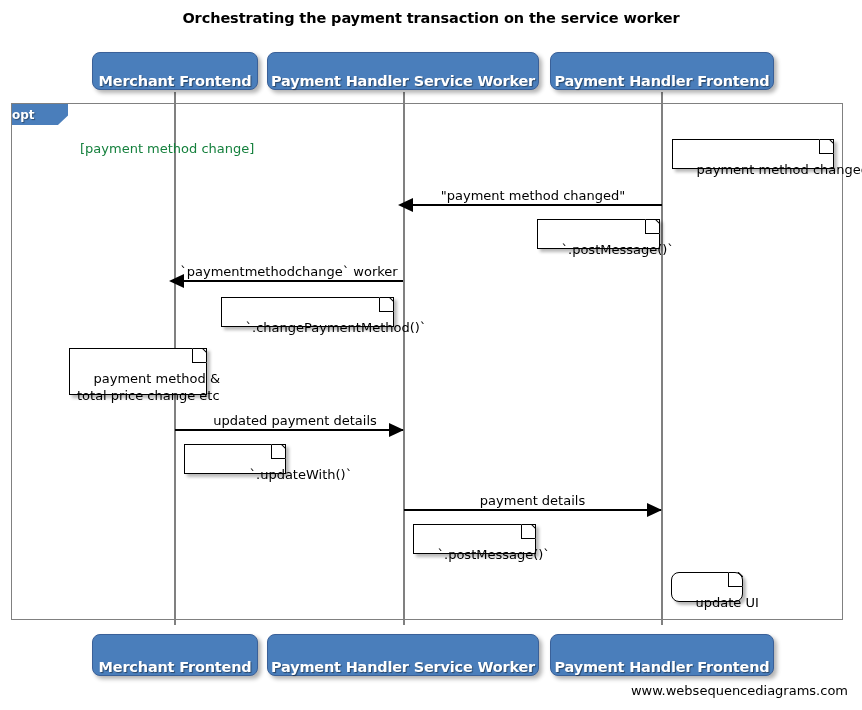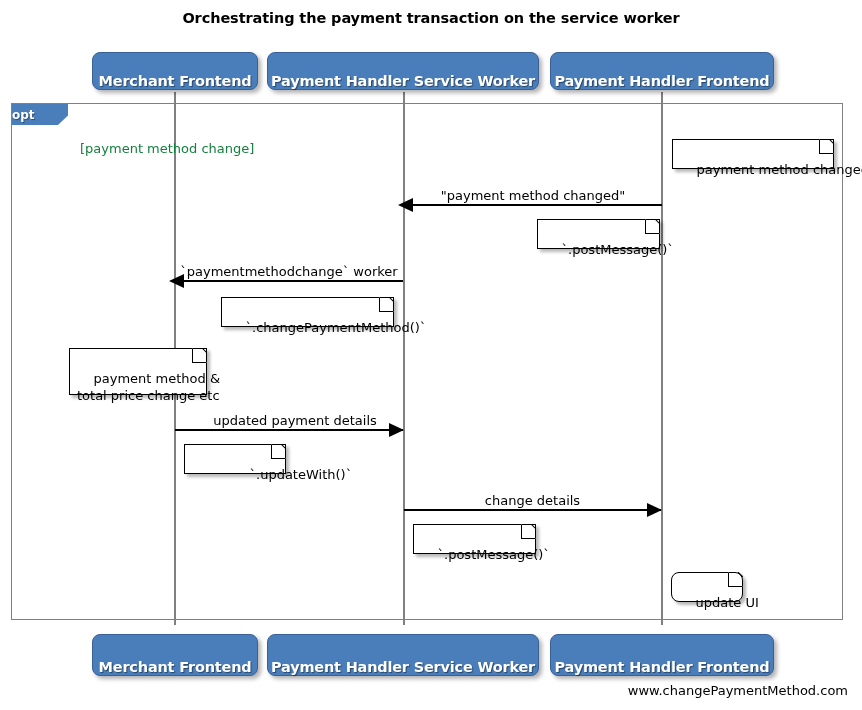--- a/index.html
+++ b/index.html
@@ -230,21 +230,21 @@
   <div class="msg-label" style="left:175px; top:413px; width:228px;margin-left:6px;">updated payment details</div>
   <div class="msg-line" style="left:175px; top:429px; width:228px;"></div>
   <div class="arrowhead right" style="left:389px; top:423px;"></div>
 
   <div class="note" style="left:184px; top:444px; width:102px; height:30px;padding-left:48px;">
     <span>`.updateWith()`</span>
     <span class="fold"></span>
     <span class="fold-line"></span>
   </div>
 
-  <div class="msg-label" style="left:404px; top:493px; width:257px;">change details</div>
+  <div class="msg-label" style="left:404px; top:493px; width:257px;">payment details</div>
   <div class="msg-line" style="left:404px; top:509px; width:257px;"></div>
   <div class="arrowhead right" style="left:647px; top:503px;"></div>
 
   <div class="note" style="left:413px; top:524px; width:123px; height:30px;">
     <span>`.postMessage()`</span>
     <span class="fold"></span>
     <span class="fold-line"></span>
   </div>
 
   <div class="note" style="left:671px; top:572px; width:72px; height:30px;border-radius:8px;">
@@ -256,15 +256,15 @@
   <div class="participant" style="left:92px; top:634px; width:166px; height:42px;">
     <span>Merchant Frontend</span>
   </div>
   <div class="participant" style="left:267px; top:634px; width:272px; height:42px;">
     <span>Payment Handler Service Worker</span>
   </div>
   <div class="participant" style="left:550px; top:634px; width:224px; height:42px;">
     <span>Payment Handler Frontend</span>
   </div>
 
-  <div class="footer-credit">www.changePaymentMethod.com</div>
+  <div class="footer-credit">www.websequencediagrams.com</div>
 
 </div>
 
 </body></html>

